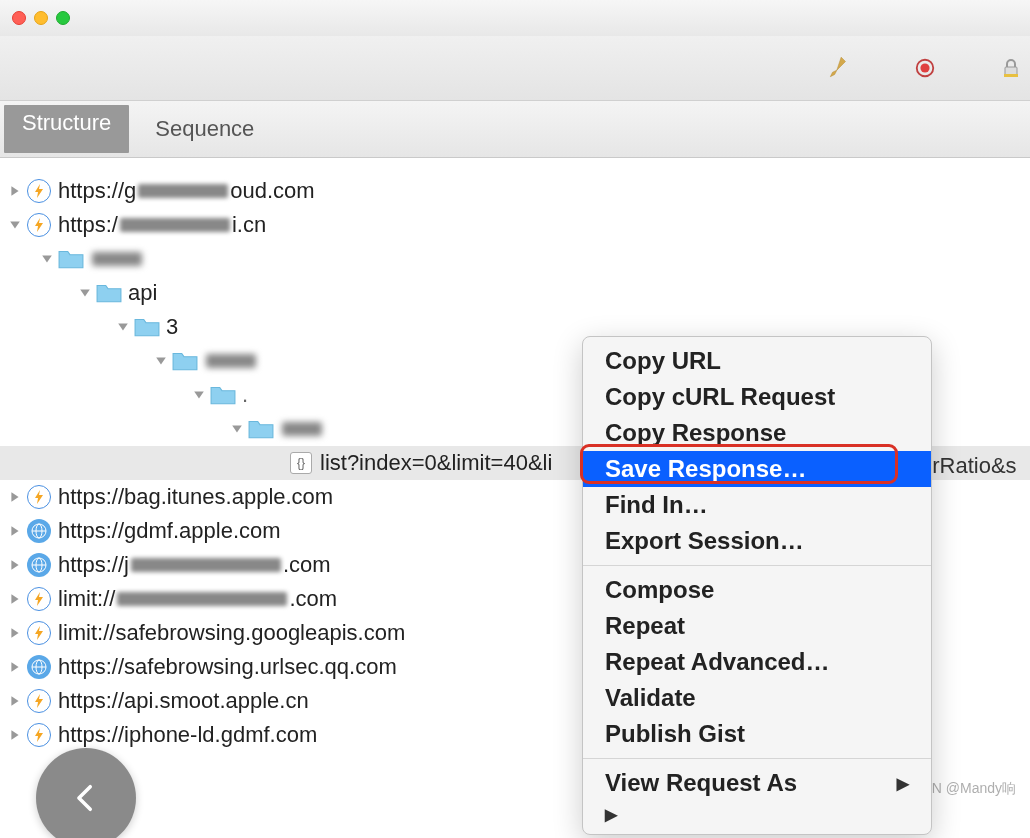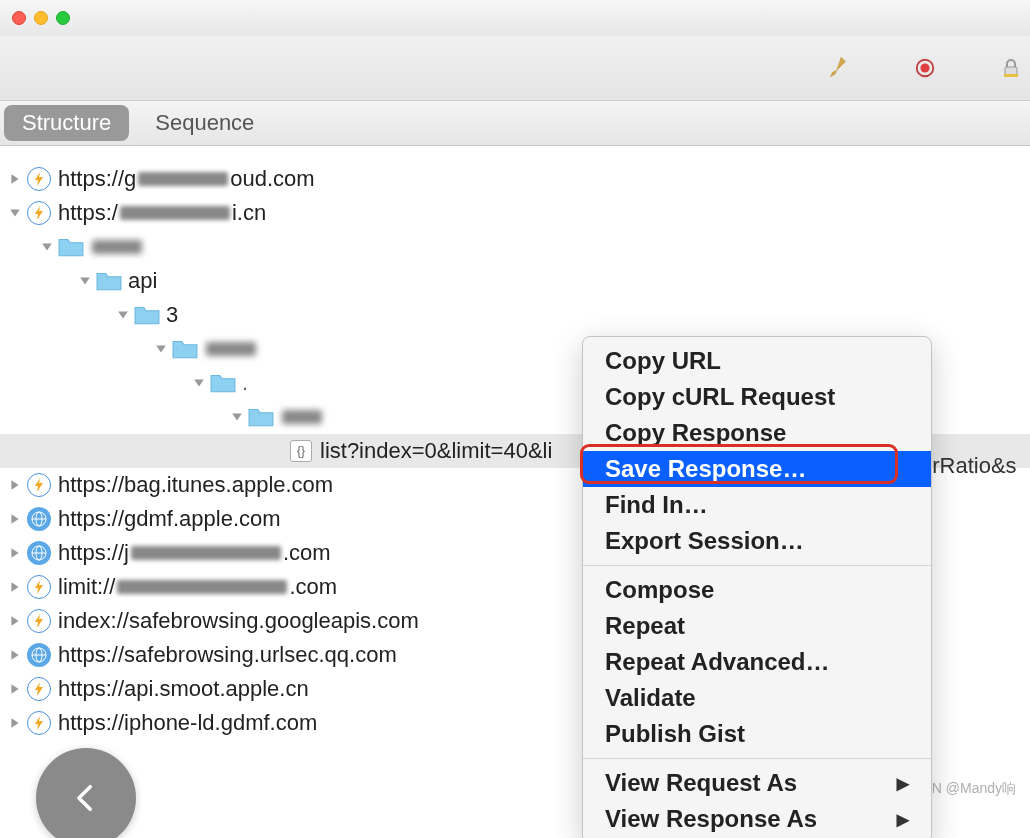--- a/index.html
+++ b/index.html
@@ -54,30 +54,30 @@
       justify-content: center;
     }
     
     .tabs {
       display: flex;
       background: linear-gradient(to bottom, #f4f4f4, #e6e6e6);
       border-bottom: 1px solid #c9c9c9;
     }
     
     .tab {
-      padding: 9px 22px;
+      padding: 15px 22px;
       font-size: 22px;
       color: #555;
       cursor: pointer;
     }
     
     .tab.active {
       background: #999;
       color: #fff;
-      border-radius: 8px;
+      border-radius: 1px;
       margin: 4px;
       padding: 5px 18px;
     }
     
     .tree {
       padding: 16px 0;
       font-size: 22px;
       color: #222;
     }
     
@@ -522,21 +522,21 @@
           <path d="M2 1 L8 5 L2 9 Z" fill="#999"></path>
         </svg>
       </span>
     <span class="node-icon">
         <span class="lightning-circle">
           <svg width="12" height="14" viewBox="0 0 10 14">
             <path d="M6 0 L1 8 L4 8 L3 14 L9 5 L5 5 Z" fill="#f5a623"></path>
           </svg>
         </span>
       </span>
-    <span>index://safebrowsing.googleapis.com</span>
+    <span>limit://safebrowsing.googleapis.com</span>
   </div>
 
   <div class="tree-row">
     <span class="indent" style="width:4px"></span>
     <span class="chevron">
         <svg viewBox="0 0 10 10">
           <path d="M2 1 L8 5 L2 9 Z" fill="#999"></path>
         </svg>
       </span>
     <span class="node-icon">
@@ -601,21 +601,20 @@
   <div class="menu-item">Repeat</div>
   <div class="menu-item">Repeat Advanced…</div>
   <div class="menu-item">Validate</div>
   <div class="menu-item">Publish Gist</div>
   <div class="menu-sep"></div>
   <div class="menu-item">
     <span>View Request As</span>
     <span class="submenu-arrow">▶</span>
   </div>
   <div class="menu-item">
-    <span>View Response As</span>
     <span class="submenu-arrow">▶</span>
   </div>
 </div>
 
 <div class="highlight-border"></div>
 
 <div class="back-button">
   <svg width="34" height="34" viewBox="0 0 24 24">
       <path d="M15 4 L7 12 L15 20" fill="none" stroke="#fff" stroke-width="2.5" stroke-linecap="round" stroke-linejoin="round"></path>
     </svg>

